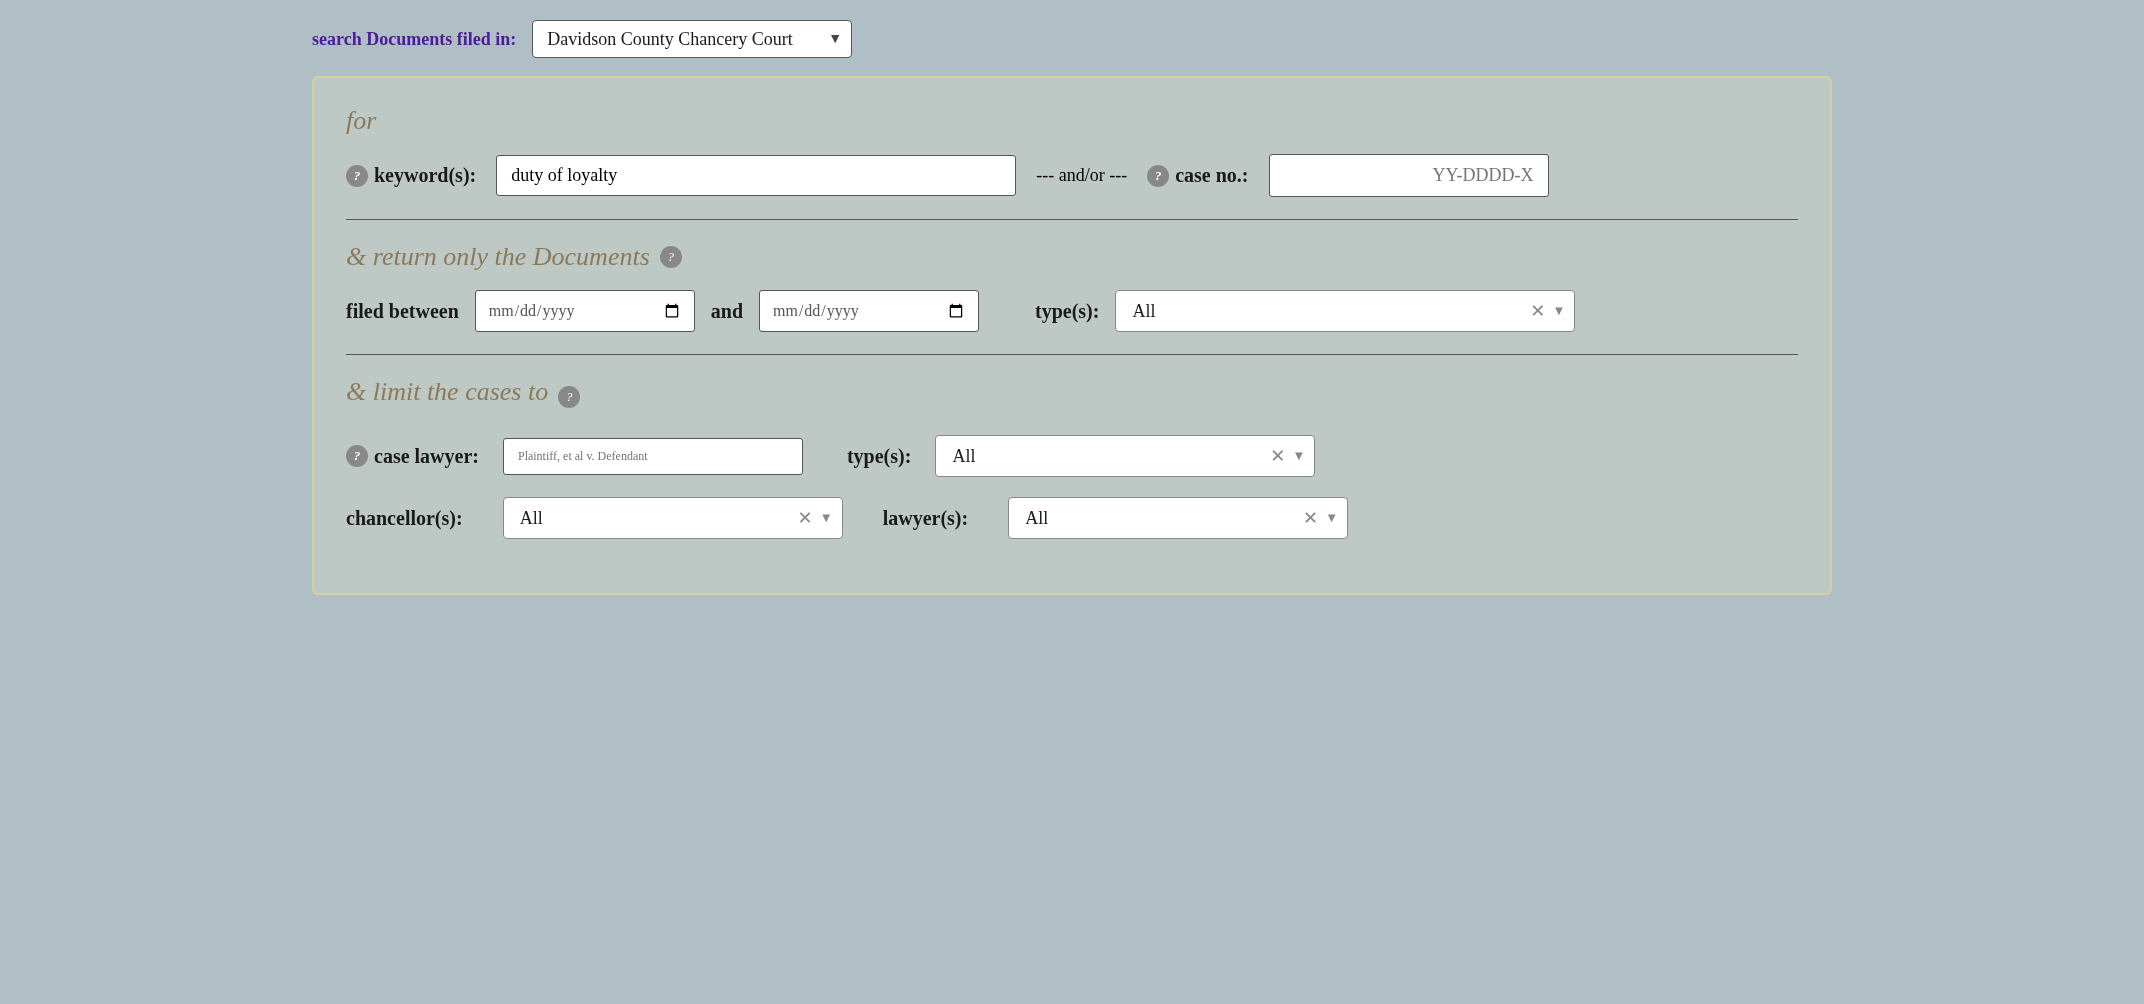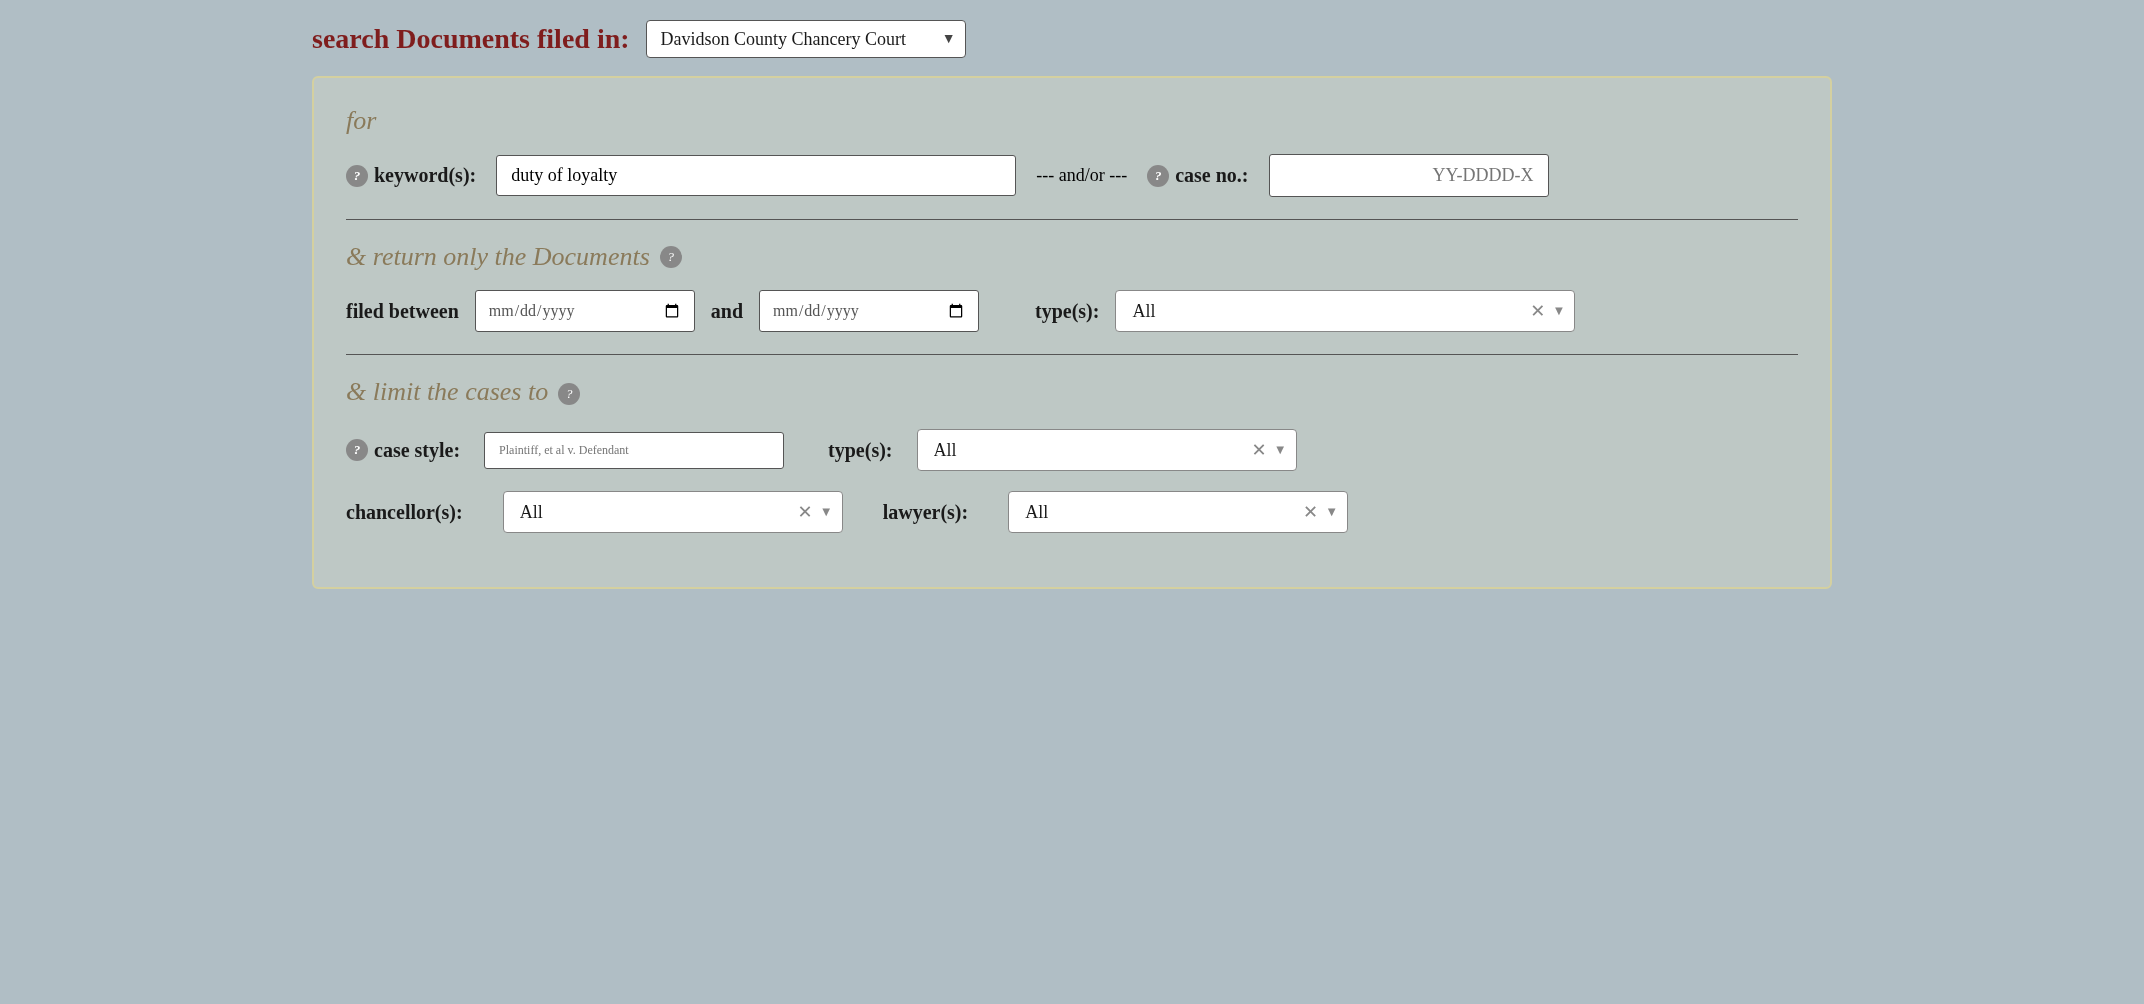--- a/index.html
+++ b/index.html
@@ -18,23 +18,23 @@
 
     
     .header-row {
       display: flex;
       align-items: center;
       gap: 16px;
       margin-bottom: 18px;
     }
 
     .header-title {
-      font-size: 28px;
-      font-weight: bold;
-      color: #7f1d1d;
+      font-size: 18px;
+      font-weight: bold;
+      color: #4c1d95;
       white-space: nowrap;
       text-align: center;
     }
 
     .court-select-wrapper {
       position: relative;
       display: inline-flex;
       align-items: center;
     }
 
@@ -422,28 +422,28 @@
           <span class="select-clear">✕</span>
           <span class="select-arrow">▼</span>
         </div>
       </div>
     </div>
 
     <hr class="divider">
 
     <div class="section-limit">
       <div class="section-label-with-help">
-        <span class="section-label" style="margin-bottom:4px;">&amp; limit the cases to</span>
+        <span class="section-label" style="margin-bottom:10px;">&amp; limit the cases to</span>
         <span class="help-icon">?</span>
       </div>
 
       <div class="case-style-row">
         <span class="field-label">
           <span class="help-icon">?</span>
-          <span>case style:</span>
+          <span>case lawyer:</span>
         </span>
         <input class="case-style-input" type="text" placeholder="Plaintiff, et al v. Defendant" style="">
         <span class="type-label" style="margin-left:20px;">type(s):</span>
         <div class="select-wrapper">
           <select class="type-select-medium">
             <option>All</option>
           </select>
           <span class="select-clear">✕</span>
           <span class="select-arrow">▼</span>
         </div>

